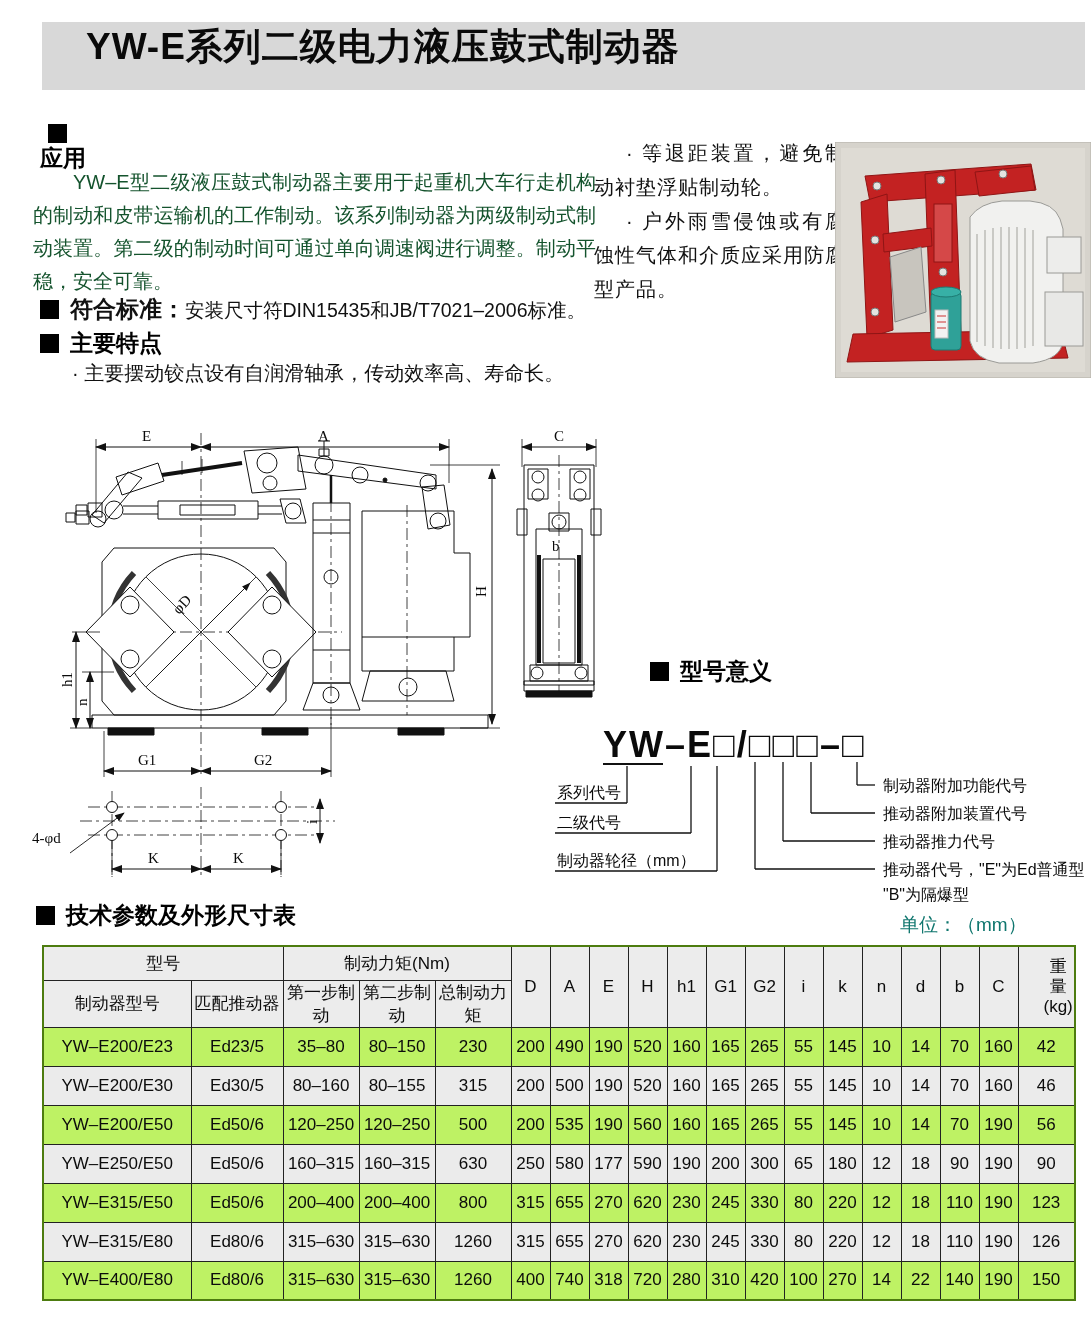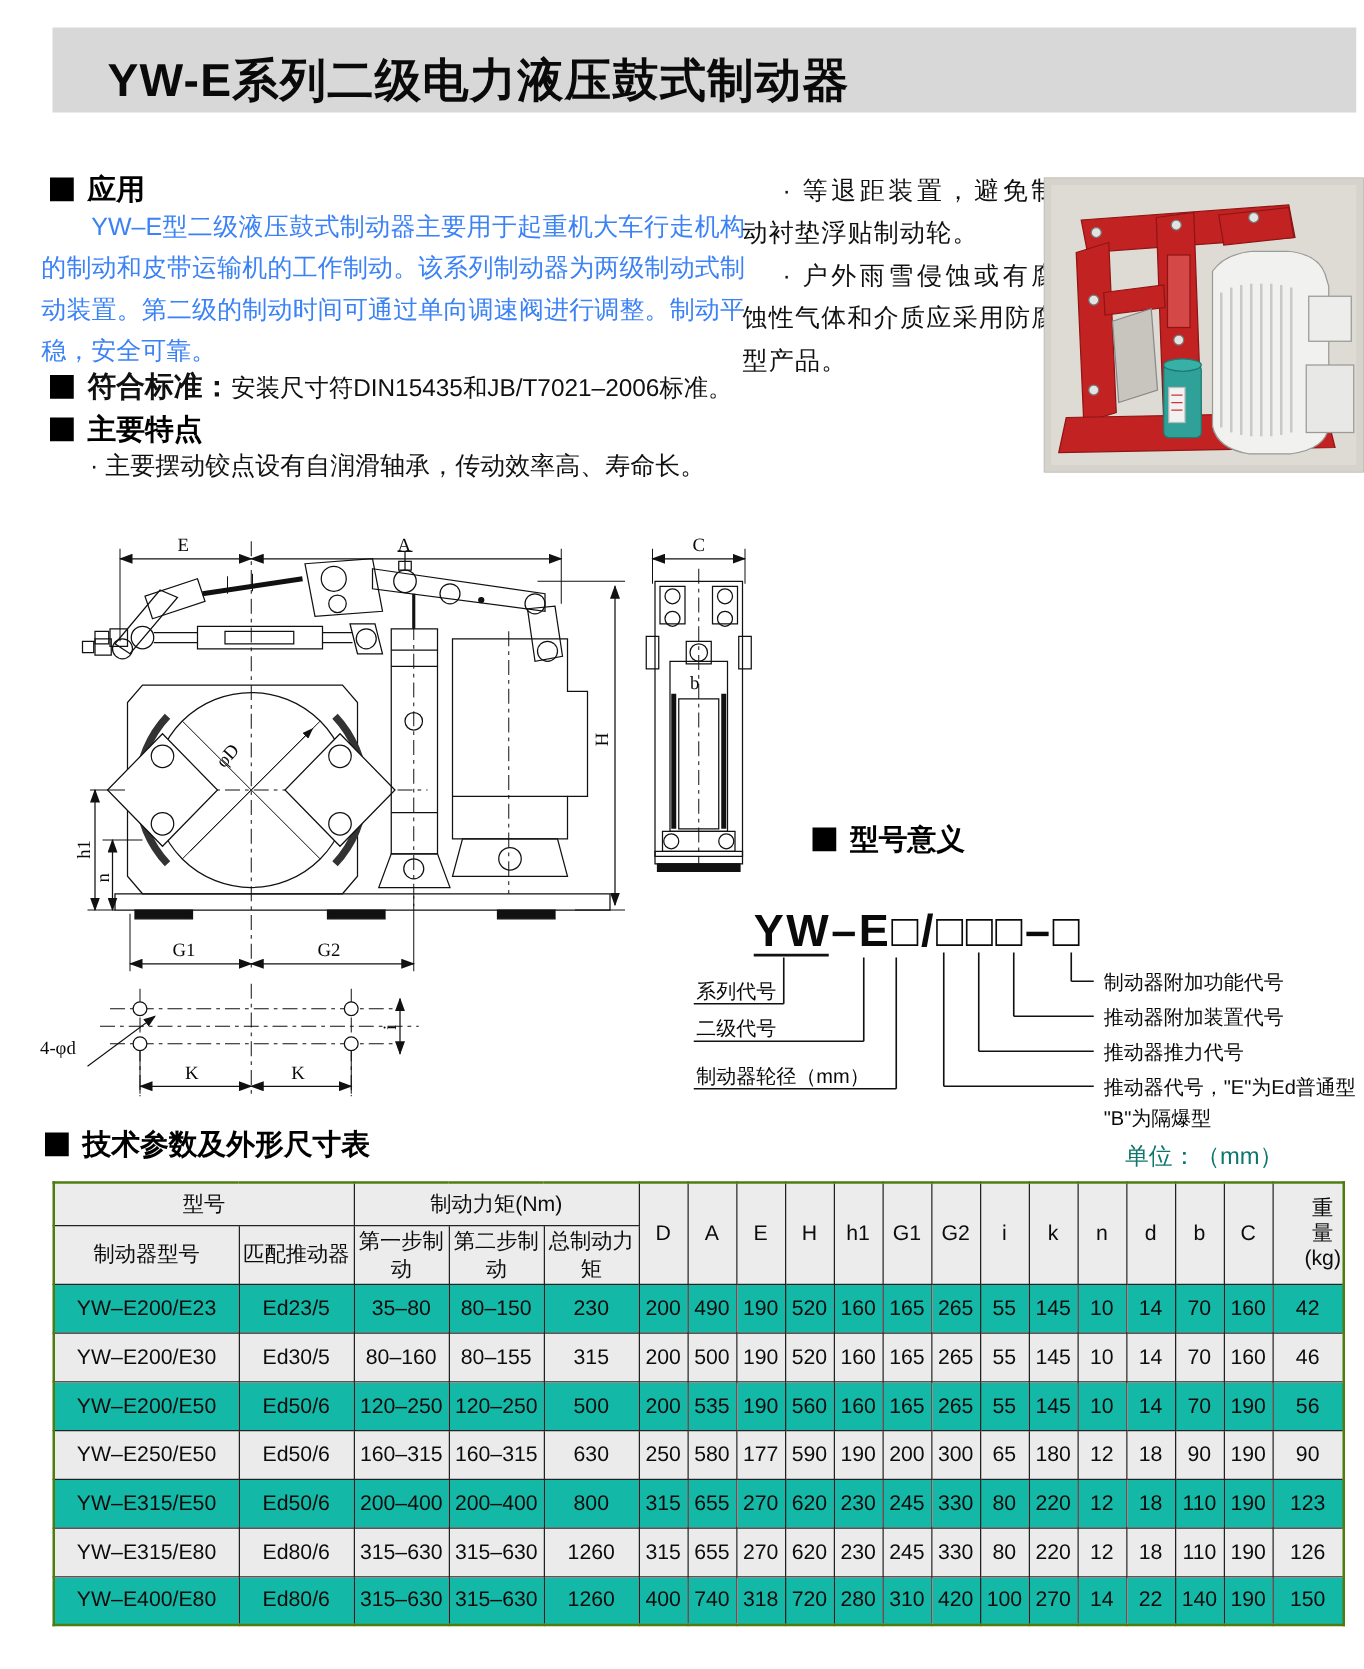--- a/index.html
+++ b/index.html
@@ -2,59 +2,59 @@
 <html><head>
 <meta charset="utf-8">
 <style>
   html,body{margin:0;padding:0;}
   body{
     width:1091px;height:1335px;position:relative;background:#fff;color:#111;
     font-family:"Liberation Sans","DejaVu Sans",sans-serif;
   }
   
   .banner{position:absolute;left:42px;top:22px;width:1043px;height:68px;background:#d8d8d8;
-    display:flex;align-items:flex-end;padding-left:44px;box-sizing:border-box;}
+    display:flex;align-items:flex-start;padding-left:44px;box-sizing:border-box;}
   .banner h1{margin:0;font-size:37px;font-weight:bold;letter-spacing:1px;color:#0a0a0a;}
 
   
   .sec-head{position:absolute;display:flex;align-items:center;font-size:23px;font-weight:bold;color:#000;}
   .sec-head .sq{width:19px;height:19px;background:#000;display:inline-block;margin-right:11px;flex:none;}
 
   #app-body{position:absolute;left:33px;top:166px;width:563px;font-size:20px;line-height:33px;
-    text-align:justify;text-indent:2em;color:#3b82f6;}
+    text-align:justify;text-indent:2em;color:#14532d;}
 
   #std-line{position:absolute;left:40px;top:294px;width:600px;white-space:nowrap;}
   #std-line .sq{width:19px;height:19px;background:#000;display:inline-block;margin-right:11px;vertical-align:-2px;}
   #std-line .std-head{font-size:23px;font-weight:bold;}
   #std-line .std-body{font-size:19.5px;}
 
   #feat-list{position:absolute;left:72px;top:356px;width:540px;font-size:20px;line-height:34px;}
   #feat-list .feat{margin:0;}
 
   #side-col{position:absolute;left:594px;top:136px;width:252px;font-size:20px;line-height:34px;text-align:justify;}
   #side-col p{margin:0;text-indent:1.6em;letter-spacing:1px;}
 
   #photo{position:absolute;left:835px;top:142px;}
   #drawing{position:absolute;left:30px;top:425px;}
   #model-svg{position:absolute;left:545px;top:700px;}
 
   #tbl-head{left:36px;top:900px;}
   #model-head{left:650px;top:656px;}
-  #app-head{left:40px;top:136px;}
+  #app-head{left:40px;top:124px;flex-direction:column;}
   #feat-head{left:40px;top:328px;justify-content:center;}
 
   #unit{position:absolute;left:900px;top:912px;font-size:19px;color:#0f766e;}
 
   
   #spec-table{position:absolute;left:42px;top:945px;border-collapse:collapse;table-layout:fixed;
     font-size:17px;text-align:center;border:2px solid #4d7c0f;}
   #spec-table th,#spec-table td{border:1px solid #222;padding:0 1px;overflow:hidden;font-weight:normal;color:#0c0c0c;}
   #spec-table thead tr{height:34px;}
   #spec-table thead th{background:#ececec;}
-  #spec-table tbody tr{height:39px;background:#14b8a6;}
+  #spec-table tbody tr{height:39px;background:#bef264;}
   #spec-table tbody tr:nth-child(even){background:#ebebeb;}
   #spec-table .wt div{line-height:1.15;padding-left:24px;}
 
   
   .dwg line,.dwg path,.dwg polygon,.dwg rect,.dwg circle,.dwg polyline{vector-effect:non-scaling-stroke;}
   .dwg text{font-family:"Liberation Serif","DejaVu Serif",serif;font-size:15px;fill:#0a0a0a;}
   .mdl text.big{font-family:"Liberation Sans","DejaVu Sans",sans-serif;font-weight:bold;font-size:36px;letter-spacing:2px;fill:#0a0a0a;}
   .mdl text.lbl{font-family:"Liberation Sans","DejaVu Sans",sans-serif;font-size:16px;fill:#0a0a0a;}
 </style>
 </head>

